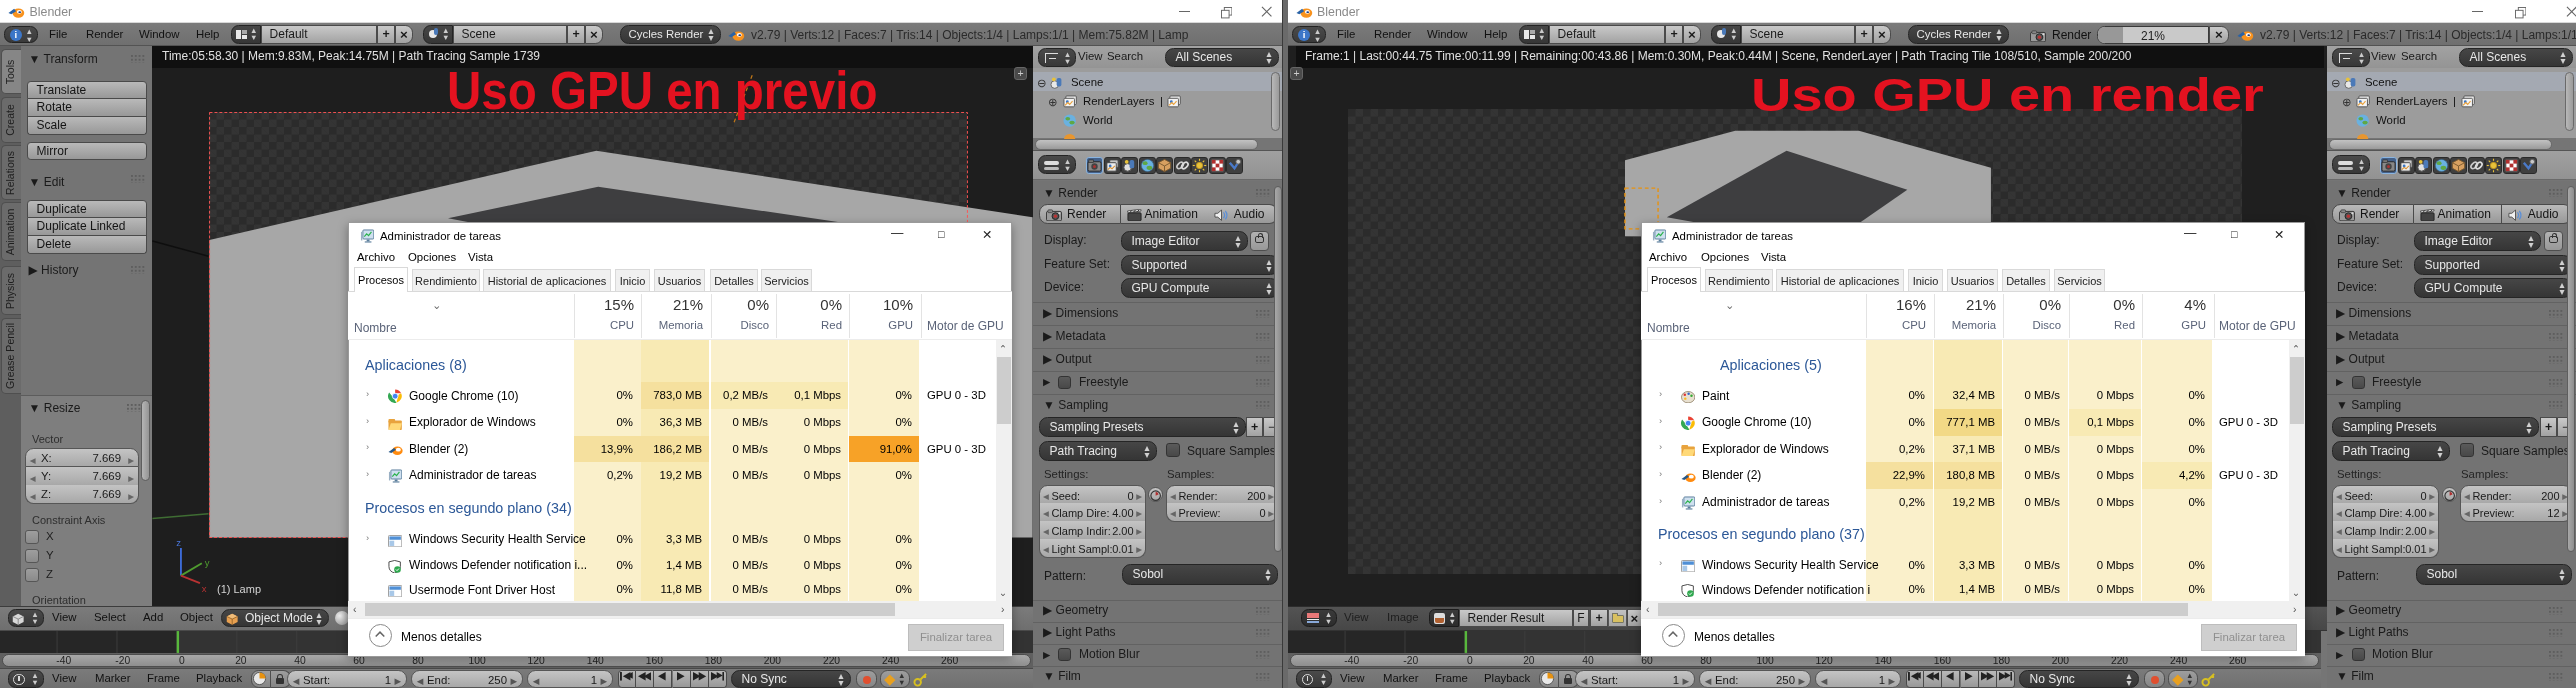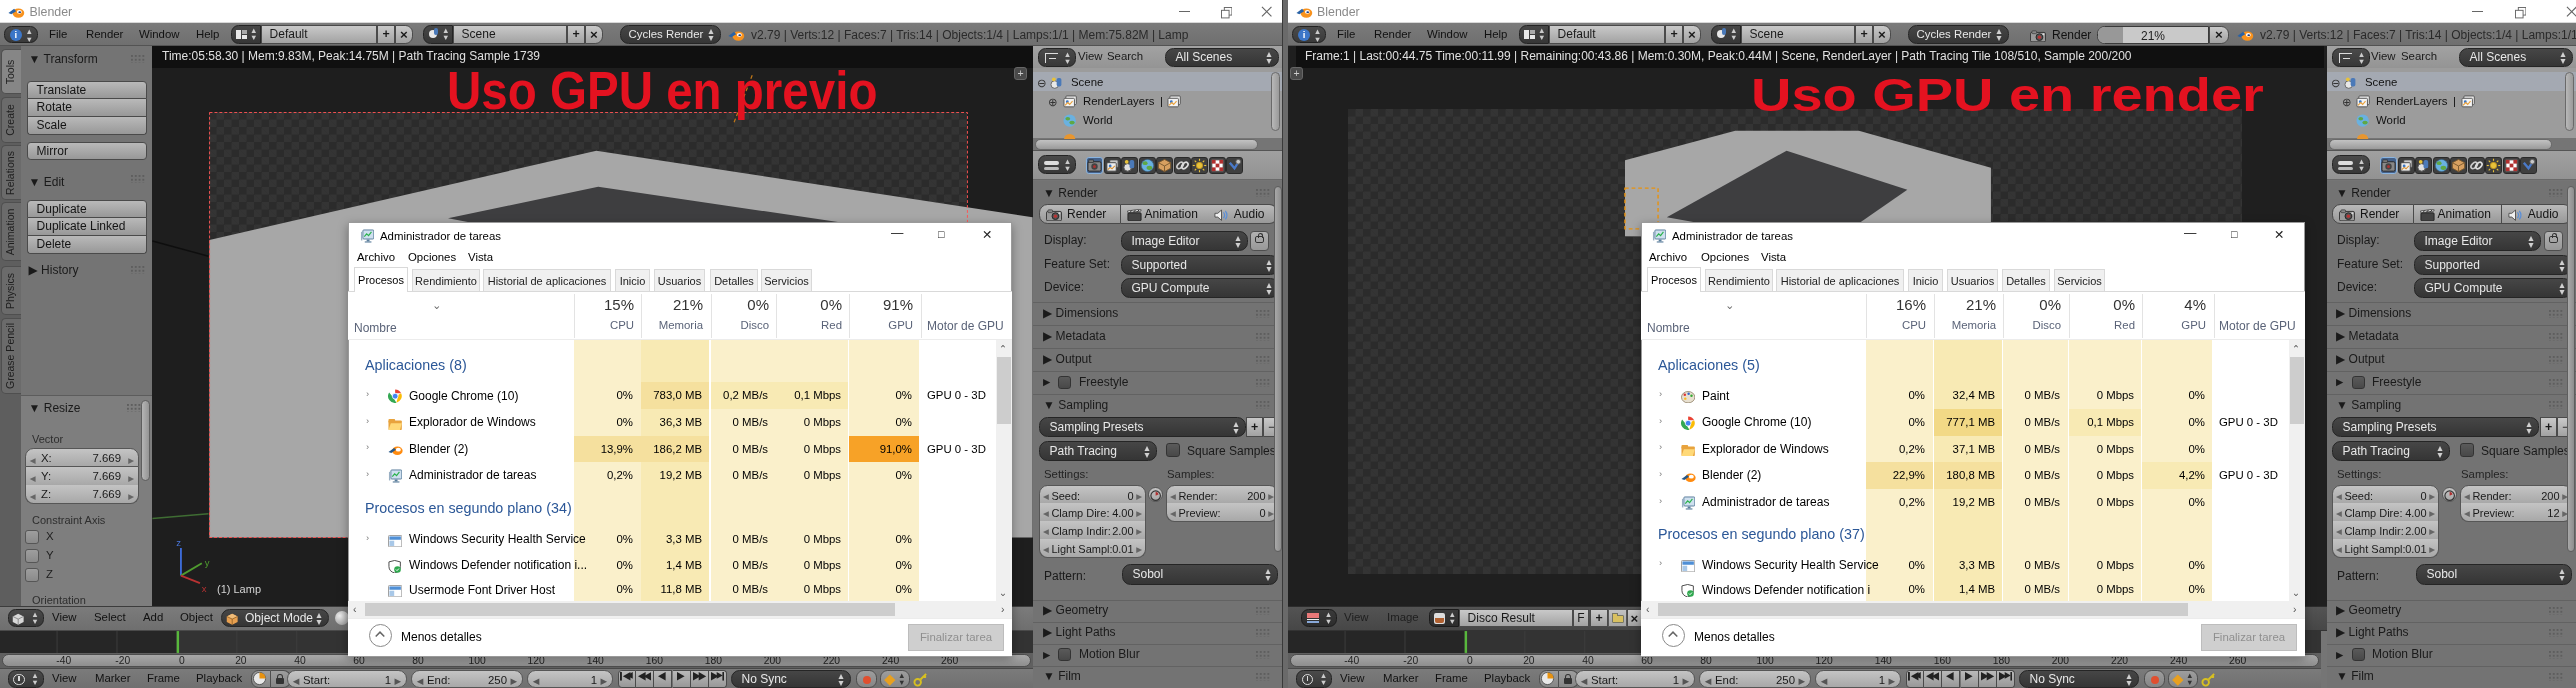--- a/index.html
+++ b/index.html
@@ -865,21 +865,21 @@
     <span style="position:absolute;left:4.8px;top:11.4px;width:12.4px;height:1.9px;background:#88a8d8"></span>
     <span style="position:absolute;right:3.8px;top:1.9px;font-size:7.6px;color:#ccc;line-height:6.7px">▲<br>▼</span>
   </div>
 <div class="menu" style="left:1344px;top:611px;color:#1e1e1e">View</div>
 <div class="menu" style="left:1387px;top:611px;color:#1e1e1e">Image</div>
 <div class="a" style="left:1429px;top:609px;width:30px;height:18px;background:linear-gradient(#3a3a3a,#2c2c2c);border:1px solid #1c1c1c;border-radius:5.7px 0 0 5.7px">
     <span style="position:absolute;left:3.8px;top:2.9px;width:11.4px;height:11.4px;background:#ddd;border-radius:1.9px"></span>
     <span style="position:absolute;left:4.8px;top:7.6px;width:9.5px;height:5.7px;background:#b06030;border-radius:0 0 1.9px 1.9px"></span>
     <span style="position:absolute;right:1.9px;top:1.9px;font-size:7.6px;color:#ccc;line-height:6.7px">▲<br>▼</span>
   </div>
-<div class="fld" style="left:1459px;top:609px;width:114px;height:18px;border-radius:0">Disco Result</div>
+<div class="fld" style="left:1459px;top:609px;width:114px;height:18px;border-radius:0">Render Result</div>
 <div class="fld" style="left:1573px;top:609px;width:16px;height:18px;text-align:center;padding-left:0">F</div>
 <div class="fld" style="left:1590px;top:609px;width:18px;height:18px;text-align:center;padding-left:0"><b style="font-size:12.4px">+</b></div>
 <div class="a" style="left:1608px;top:609px;width:19px;height:18px;background:linear-gradient(#c2c2c2,#a6a6a6);border:1px solid #565656">
     <span style="position:absolute;left:2.9px;top:4.8px;width:12.4px;height:8.6px;background:#d8c060;border:1px solid #776;border-radius:1px"></span>
     <span style="position:absolute;left:2.9px;top:2.9px;width:5.7px;height:2.9px;background:#d8c060;border:1px solid #776;border-bottom:none"></span>
   </div>
 <div class="fld" style="left:1627px;top:609px;width:15px;height:18px;text-align:center;padding-left:0;border-radius:0"><b style="font-size:13.3px">×</b></div>
 <div class="a" style="left:1288px;top:631px;width:1033px;height:22px;background:#333333"></div>
 <div class="a" style="left:1288px;top:631px;width:179px;height:22px;background:#262626"></div>
 <svg class="a" style="left:1288px;top:631px" width="1033" height="22" viewBox="0 0 1086 23">
@@ -1052,21 +1052,21 @@
 <div class="a" style="left:849px;top:294px;width:1px;height:44px;z-index:6;background:#e3e3e3"></div>
 <div class="a" style="left:921px;top:294px;width:1px;height:44px;z-index:6;background:#e3e3e3"></div>
 <div class="a" style="left:574px;top:296px;width:60px;z-index:6;font-size:15px;color:#333;text-align:right">15%</div>
 <div class="a" style="left:574px;top:319px;width:60px;z-index:6;font-size:11.4px;color:#5a6378;text-align:right">CPU</div>
 <div class="a" style="left:641px;top:296px;width:62px;z-index:6;font-size:15px;color:#333;text-align:right">21%</div>
 <div class="a" style="left:641px;top:319px;width:62px;z-index:6;font-size:11.4px;color:#5a6378;text-align:right">Memoria</div>
 <div class="a" style="left:711px;top:296px;width:58px;z-index:6;font-size:15px;color:#333;text-align:right">0%</div>
 <div class="a" style="left:711px;top:319px;width:58px;z-index:6;font-size:11.4px;color:#5a6378;text-align:right">Disco</div>
 <div class="a" style="left:776px;top:296px;width:66px;z-index:6;font-size:15px;color:#333;text-align:right">0%</div>
 <div class="a" style="left:776px;top:319px;width:66px;z-index:6;font-size:11.4px;color:#5a6378;text-align:right">Red</div>
-<div class="a" style="left:849px;top:296px;width:64px;z-index:6;font-size:15px;color:#333;text-align:right">91%</div>
+<div class="a" style="left:849px;top:296px;width:64px;z-index:6;font-size:15px;color:#333;text-align:right">10%</div>
 <div class="a" style="left:849px;top:319px;width:64px;z-index:6;font-size:11.4px;color:#5a6378;text-align:right">GPU</div>
 <div class="a" style="left:927px;top:319px;z-index:6;font-size:12px;color:#5a6378">Motor de GPU</div>
 <div class="a" style="left:348px;top:339px;width:664px;height:1px;z-index:6;background:#ececec"></div>
 <div class="a" style="left:574px;top:340px;width:67px;height:43px;z-index:6;background:#faf0cb"></div>
 <div class="a" style="left:641px;top:340px;width:68px;height:43px;z-index:6;background:#f8eab4"></div>
 <div class="a" style="left:711px;top:340px;width:65px;height:43px;z-index:6;background:#faf0cb"></div>
 <div class="a" style="left:776px;top:340px;width:72px;height:43px;z-index:6;background:#faf0cb"></div>
 <div class="a" style="left:849px;top:340px;width:70px;height:43px;z-index:6;background:#faf0cb"></div>
 <div class="a" style="left:365px;top:357px;z-index:6;font-size:14.3px;color:#2b5797">Aplicaciones (8)</div>
 <div class="a" style="left:574px;top:382px;width:67px;height:27px;z-index:6;background:#faf0cb"></div>
@@ -1256,21 +1256,21 @@
 <div class="a" style="left:2069px;top:319px;width:66px;z-index:6;font-size:11.4px;color:#5a6378;text-align:right">Red</div>
 <div class="a" style="left:2142px;top:296px;width:64px;z-index:6;font-size:15px;color:#333;text-align:right">4%</div>
 <div class="a" style="left:2142px;top:319px;width:64px;z-index:6;font-size:11.4px;color:#5a6378;text-align:right">GPU</div>
 <div class="a" style="left:2219px;top:319px;z-index:6;font-size:12px;color:#5a6378">Motor de GPU</div>
 <div class="a" style="left:1641px;top:339px;width:664px;height:1px;z-index:6;background:#ececec"></div>
 <div class="a" style="left:1866px;top:340px;width:67px;height:43px;z-index:6;background:#faf0cb"></div>
 <div class="a" style="left:1934px;top:340px;width:68px;height:43px;z-index:6;background:#f8eab4"></div>
 <div class="a" style="left:2003px;top:340px;width:65px;height:43px;z-index:6;background:#faf0cb"></div>
 <div class="a" style="left:2069px;top:340px;width:72px;height:43px;z-index:6;background:#faf0cb"></div>
 <div class="a" style="left:2142px;top:340px;width:70px;height:43px;z-index:6;background:#faf0cb"></div>
-<div class="a" style="left:1658px;top:357px;z-index:6;font-size:14.3px;color:#2b5797">Aplicaciones (5)</div>
+<div class="a" style="left:1720px;top:357px;z-index:6;font-size:14.3px;color:#2b5797">Aplicaciones (5)</div>
 <div class="a" style="left:1866px;top:382px;width:67px;height:27px;z-index:6;background:#faf0cb"></div>
 <div class="a" style="left:1934px;top:382px;width:68px;height:27px;z-index:6;background:#f8eab4"></div>
 <div class="a" style="left:2003px;top:382px;width:65px;height:27px;z-index:6;background:#faf0cb"></div>
 <div class="a" style="left:2069px;top:382px;width:72px;height:27px;z-index:6;background:#faf0cb"></div>
 <div class="a" style="left:2142px;top:382px;width:70px;height:27px;z-index:6;background:#faf0cb"></div>
 <div class="a" style="left:1659px;top:388px;z-index:6;font-size:9.5px;color:#777">›</div>
 <div class="a" style="left:1681px;top:389px;width:14.3px;height:14.3px;z-index:6;"><svg width="14.3" height="12.4" viewBox="0 0 15 13">
       <ellipse cx="7.5" cy="6.5" rx="7" ry="6" fill="#e8e0d0" stroke="#8a7a60" stroke-width="0.8"></ellipse>
       <circle cx="4" cy="4" r="1.3" fill="#d33"></circle>
       <circle cx="8" cy="3" r="1.3" fill="#36c"></circle>

